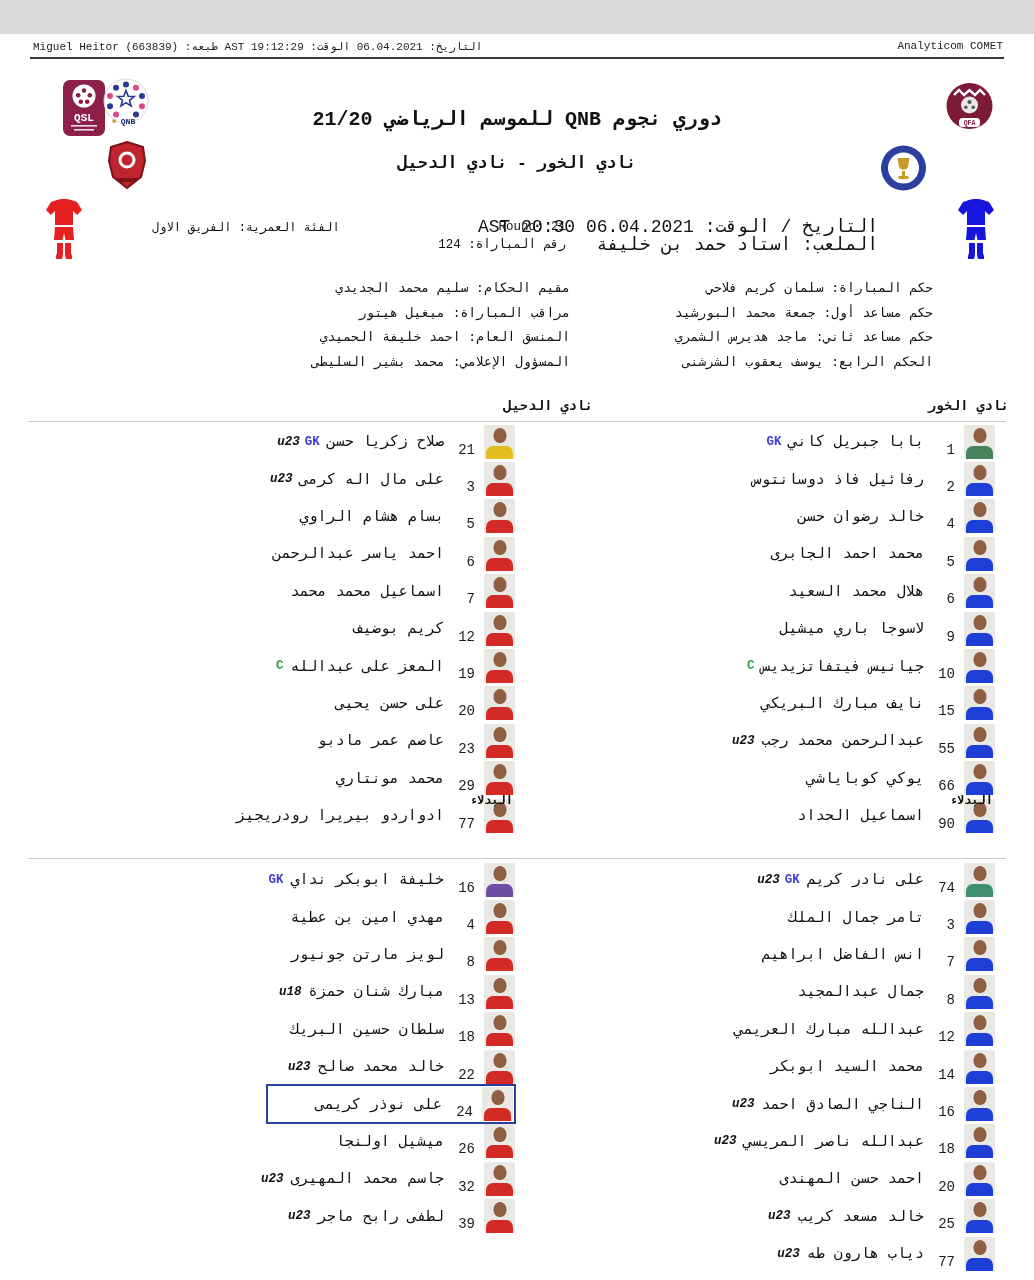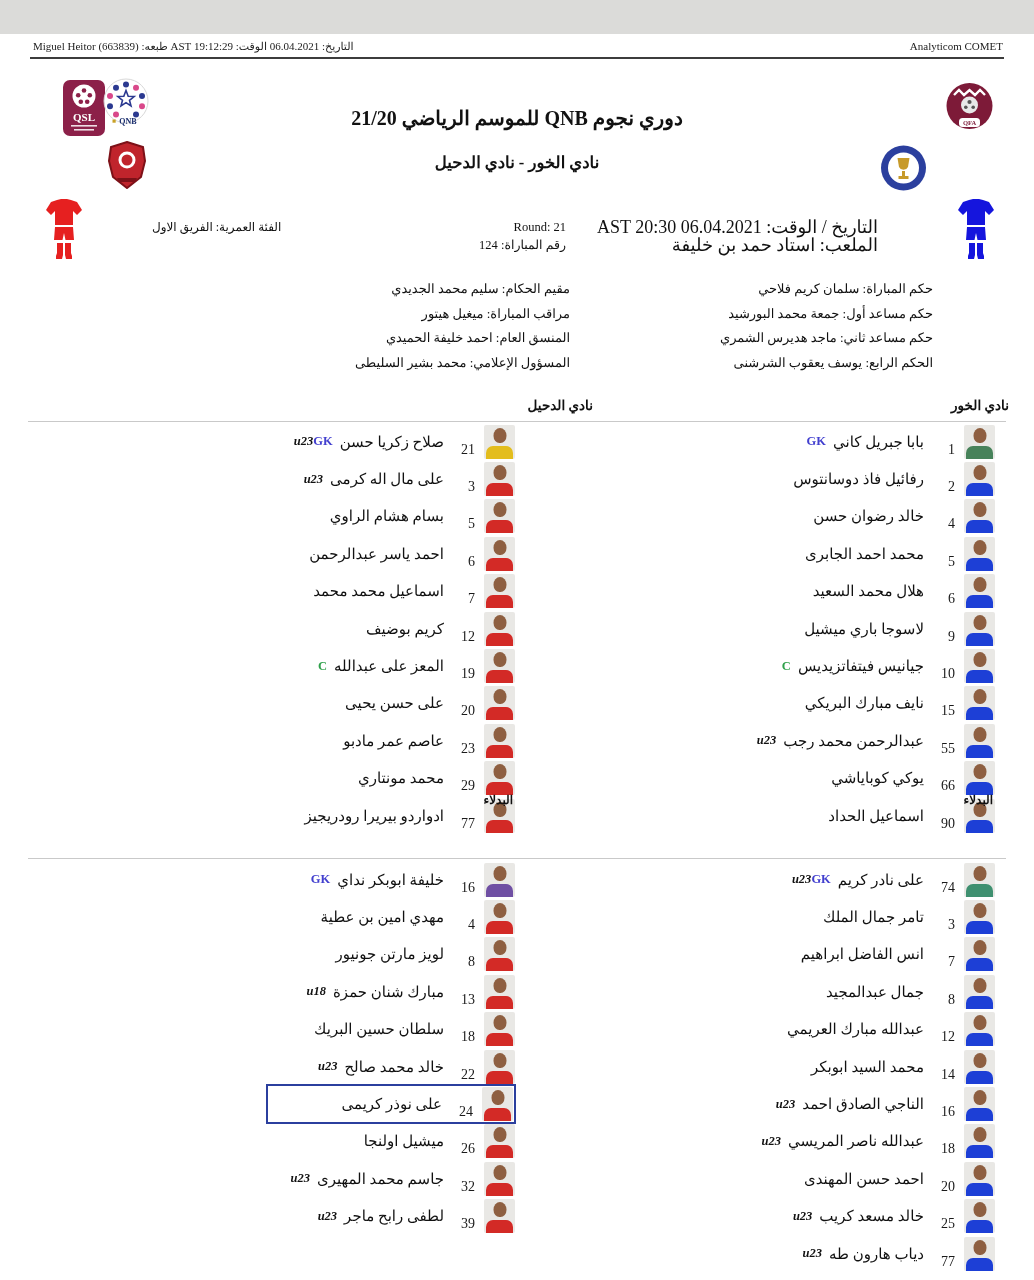--- a/index.html
+++ b/index.html
@@ -1,17 +1,17 @@
 <!DOCTYPE html>
 <html style="--gk: #4340cf; --cc: #2fa14b; --hl: #2b3f9e;"><head>
 <meta charset="utf-8">
 <style>
   html,body{margin:0;padding:0;background:#fff;}
   .page{position:relative;width:1034px;height:1280px;background:#fff;overflow:hidden;
-        font-family:Liberation Serif, serif;color:#111;}
+        font-family:Liberation Mono, monospace;color:#111;}
   .topstrip{position:absolute;top:0;left:0;width:1034px;height:34px;background:#dbdbd9;}
   .print-line{position:absolute;top:40px;left:33px;font-size:11px;color:#222;direction:rtl;}
   .comet{position:absolute;top:40px;right:31px;font-size:11px;color:#222;}
   .hrule{position:absolute;left:30px;width:974px;border-top:2px solid #3c3c3c;top:57px;height:0;}
   .rule-light{position:absolute;left:28px;width:978px;border-top:1px solid #c9c9c9;height:0;}
   #r2{top:421px;} #r3{top:858px;}
   .t-doc{position:absolute;top:70px;left:0;width:100%;text-align:center;font-size:16px;font-weight:bold;direction:rtl;}
   .t-comp{position:absolute;top:106px;left:0;width:100%;text-align:center;font-size:20px;font-weight:bold;direction:rtl;}
   .t-fix{position:absolute;top:153px;left:0;width:100%;text-align:center;font-size:16.5px;font-weight:bold;direction:rtl;}
   .age{position:absolute;top:220px;left:152px;font-size:12px;direction:rtl;}
@@ -28,21 +28,21 @@
   #list-k-st{top:423px;right:38px;} #list-d-st{top:423px;right:518px;}
   #list-k-su{top:861px;right:38px;} #list-d-su{top:861px;right:518px;}
   .prow{height:37.4px;display:flex;justify-content:flex-start;align-items:center;direction:rtl;}
   .inner{display:inline-flex;align-items:center;flex-wrap:nowrap;height:36px;padding:0 1px;}
   .hl .inner{width:244px;border:2px solid var(--hl,#2b3f9e);}
   .photo{width:31px;height:34px;background:#e9e8e5;border-radius:2px;position:relative;overflow:hidden;flex:none;margin-left:9px;}
   .ph-head{position:absolute;top:3px;left:50%;transform:translateX(-50%);width:13px;height:15px;border-radius:50% 50% 46% 46%;background:#8e5f41;}
   .ph-shirt{position:absolute;bottom:0;left:2px;right:2px;height:13px;border-radius:7px 7px 0 0;}
   .pnum{min-width:24px;text-align:right;font-size:14px;color:#1a1a1a;flex:none;margin-top:16px;}
   .pname{margin:0 7px;font-size:15px;white-space:nowrap;}
-  .badge{font-size:12.5px;white-space:nowrap;font-weight:bold;}
+  .badge{font-size:12.5px;margin-left:5px;white-space:nowrap;font-weight:bold;}
   .b-gk{color:var(--gk,#4340cf);}
   .b-c{color:var(--cc,#2fa14b);}
   .b-u{color:#111;font-style:italic;}
   svg.logo,svg.kit{position:absolute;}
 </style>
 </head>
 <body>
 
 <div class="page">
   <div class="topstrip"></div>

